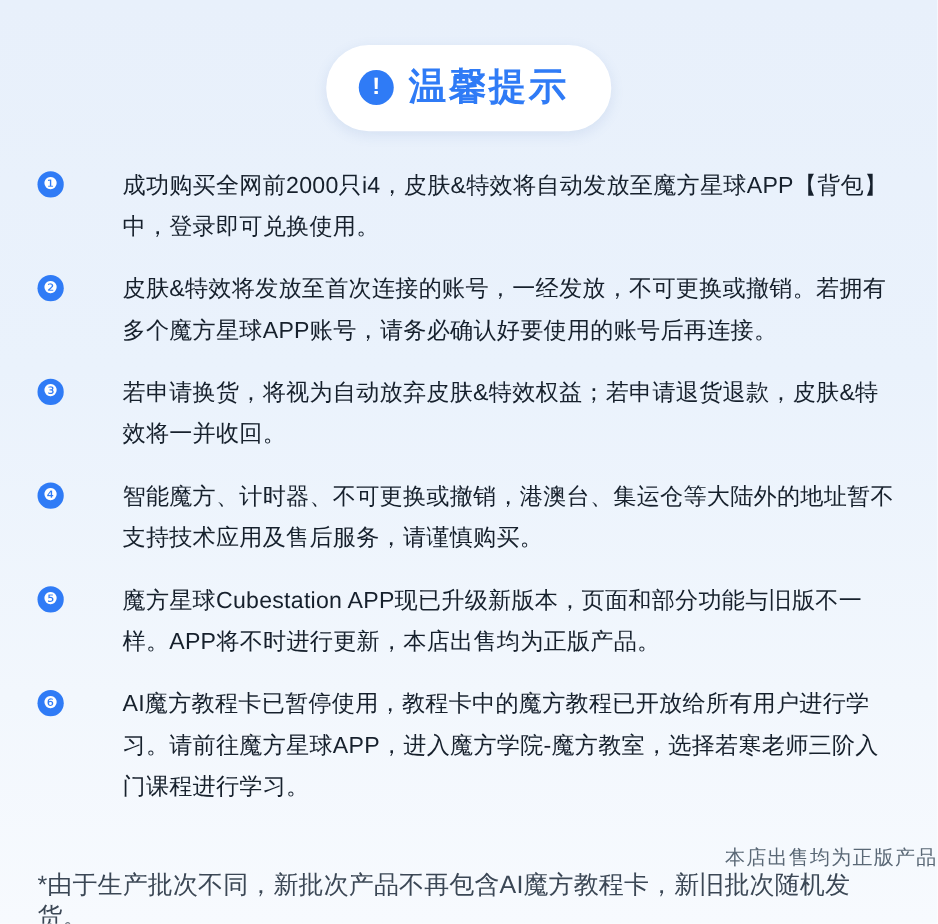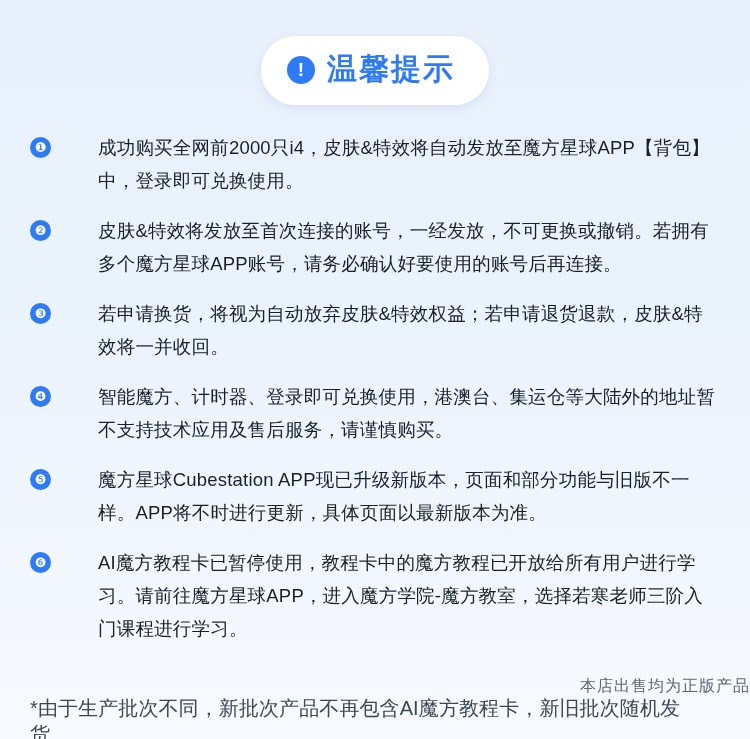--- a/index.html
+++ b/index.html
@@ -131,26 +131,26 @@
       <span class="text">皮肤&amp;特效将发放至首次连接的账号，一经发放，不可更换或撤销。若拥有多个魔方星球APP账号，请务必确认好要使用的账号后再连接。</span>
     </div>
 
     <div class="item">
       <span class="badge">❸</span>
       <span class="text">若申请换货，将视为自动放弃皮肤&amp;特效权益；若申请退货退款，皮肤&amp;特效将一并收回。</span>
     </div>
 
     <div class="item">
       <span class="badge">❹</span>
-      <span class="text">智能魔方、计时器、登录即可兑换使用，港澳台、集运仓等大陆外的地址暂不支持技术应用及售后服务，请谨慎购买。</span>
+      <span class="text">智能魔方、计时器、不可更换或撤销，港澳台、集运仓等大陆外的地址暂不支持技术应用及售后服务，请谨慎购买。</span>
     </div>
 
     <div class="item">
       <span class="badge">❺</span>
-      <span class="text">魔方星球Cubestation APP现已升级新版本，页面和部分功能与旧版不一样。APP将不时进行更新，具体页面以最新版本为准。</span>
+      <span class="text">魔方星球Cubestation APP现已升级新版本，页面和部分功能与旧版不一样。APP将不时进行更新，本店出售均为正版产品。</span>
     </div>
 
     <div class="item">
       <span class="badge">❻</span>
       <span class="text">AI魔方教程卡已暂停使用，教程卡中的魔方教程已开放给所有用户进行学习。请前往魔方星球APP，进入魔方学院-魔方教室，选择若寒老师三阶入门课程进行学习。</span>
     </div>
 
   </div>
 
   <div class="footnote">*由于生产批次不同，新批次产品不再包含AI魔方教程卡，新旧批次随机发货。</div>

